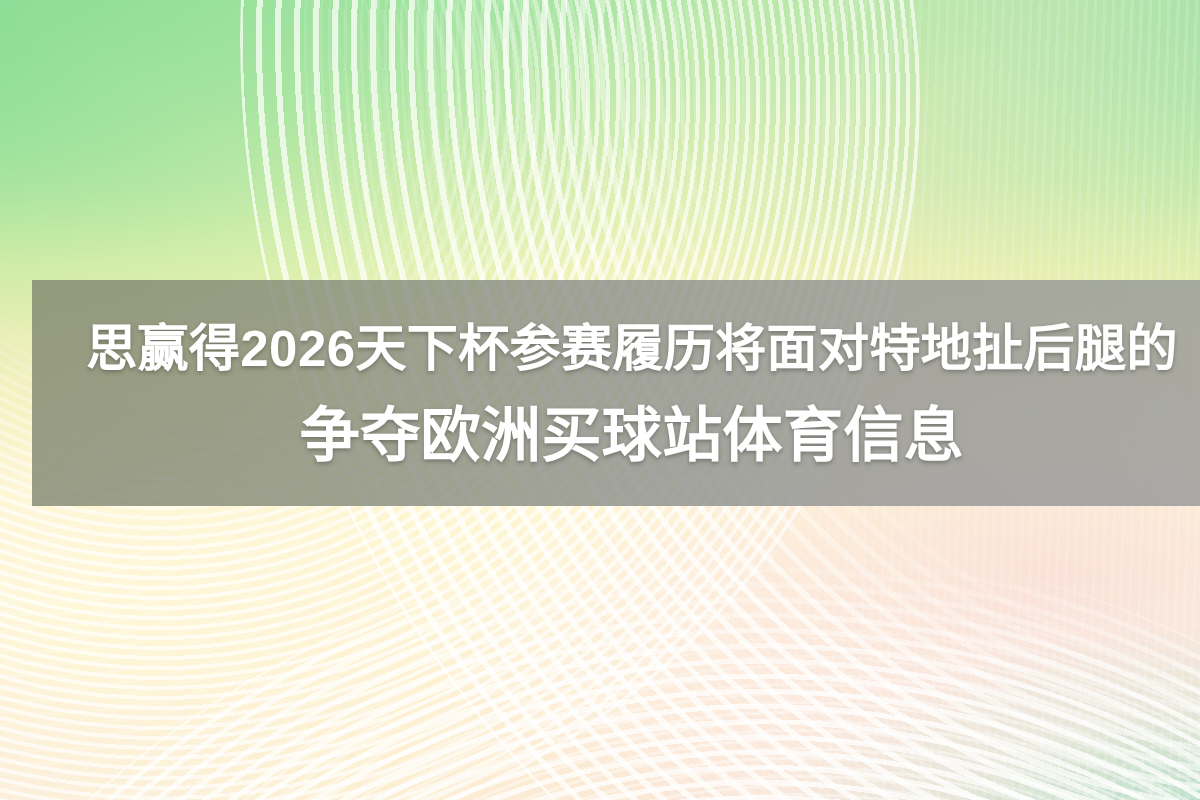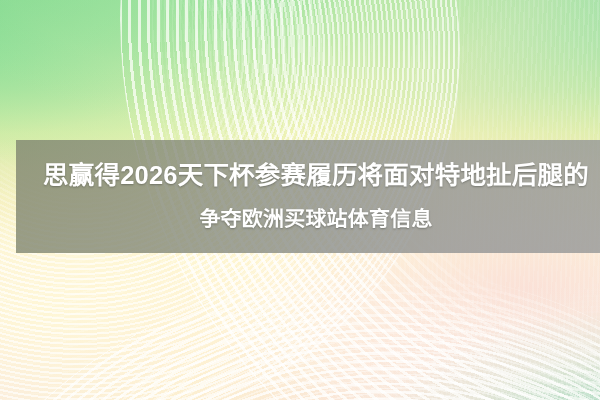--- a/index.html
+++ b/index.html
@@ -326,21 +326,21 @@
   .caption-line {
     color: #ffffff;
     font-size: 25px;
     font-weight: bold;
     line-height: 44px;
     letter-spacing: 0.2px;
     white-space: nowrap;
     text-shadow: 0 1px 2px rgba(60,62,56,0.45);
   }
   #caption-line-1 { font-size: 25.5px; }
-  #caption-line-2 { font-size: 21px; }
+  #caption-line-2 { font-size: 30px; }
 
   
   #vignette {
     background: radial-gradient(140% 110% at 50% 45%,
       rgba(255,255,255,0.00) 52%,
       rgba(255,255,255,0.10) 82%,
       rgba(255,255,255,0.16) 100%);
   }
 </style>
 </head>

